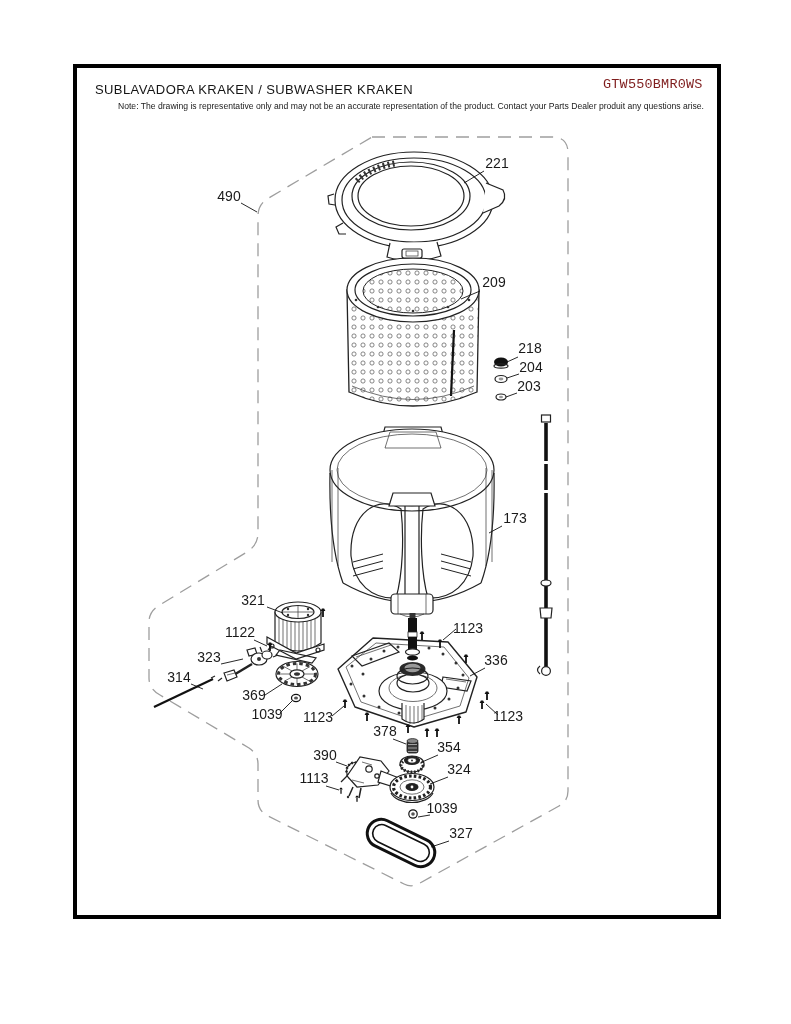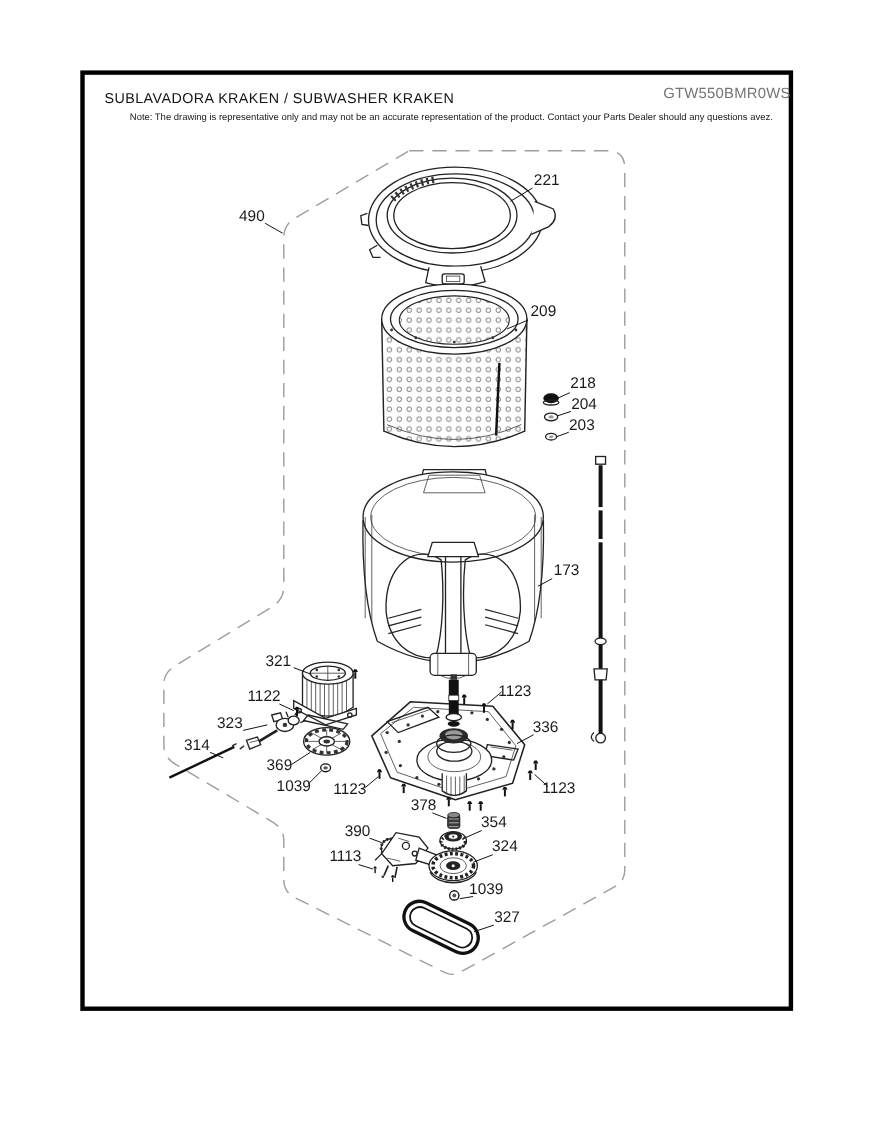--- a/index.html
+++ b/index.html
@@ -1,42 +1,42 @@
 <!DOCTYPE html>
 <html><head>
 <meta charset="utf-8">
 <style>
   html,body{margin:0;padding:0;background:#e8e8e8;}
   .sheet{position:relative;width:791px;height:1024px;background:#ffffff;margin:0 auto;
          font-family:"Liberation Sans",sans-serif;color:#1a1a1a;overflow:hidden;}
   .frame{position:absolute;left:73px;top:64px;width:648px;height:855px;
          border:4px solid #000;box-sizing:border-box;}
   .doc-title{position:absolute;left:95px;top:82px;font-size:13px;letter-spacing:.4px;color:#151515;}
-  .doc-model{position:absolute;left:603px;top:77px;font-size:13.5px;letter-spacing:.2px;color:#737373;}
+  .doc-model{position:absolute;left:603px;top:77px;font-size:13.5px;letter-spacing:.2px;color:#7f1d1d;font-family:Liberation Mono, monospace;}
   .note{position:absolute;left:118px;top:100px;width:592px;font-size:8.6px;line-height:1.5;color:#202020;}
   .note p{margin:0;}
   .note p.en{white-space:nowrap;}
   svg.diagram{position:absolute;left:0;top:0;}
   .plabel{font-size:14px;fill:#1a1a1a;}
   .ink{stroke:#222;fill:none;stroke-width:1.2;}
   .inkf{stroke:#222;fill:#fff;stroke-width:1.2;}
   .thin{stroke:#333;fill:none;stroke-width:.7;}
   .leader{stroke:#111;stroke-width:.9;}
 </style>
 </head>
 <body>
 
 <div class="sheet">
   <div class="frame"></div>
 
   <div class="doc-title">SUBLAVADORA KRAKEN / SUBWASHER KRAKEN</div>
   <div class="doc-model">GTW550BMR0WS</div>
 
   <div class="note">
-    <p class="en">Note: The drawing is representative only and may not be an accurate representation of the product. Contact your Parts Dealer should any questions avez.</p>
+    <p class="en">Note: The drawing is representative only and may not be an accurate representation of the product. Contact your Parts Dealer produit any questions arise.</p>
   </div>
 
   <svg class="diagram" width="791" height="1024" viewBox="0 0 791 1024" xmlns="http://www.w3.org/2000/svg">
 
     <defs>
       <pattern id="holes" width="9" height="9" patternUnits="userSpaceOnUse">
         <circle cx="3" cy="3" r="2.1" fill="none" stroke="#555" stroke-width="0.7"></circle>
       </pattern>
       <g id="scr">
         <path d="M-2.4,-2 L2.4,-2 L1.1,-4.6 L-1.1,-4.6 Z" fill="#111"></path>

